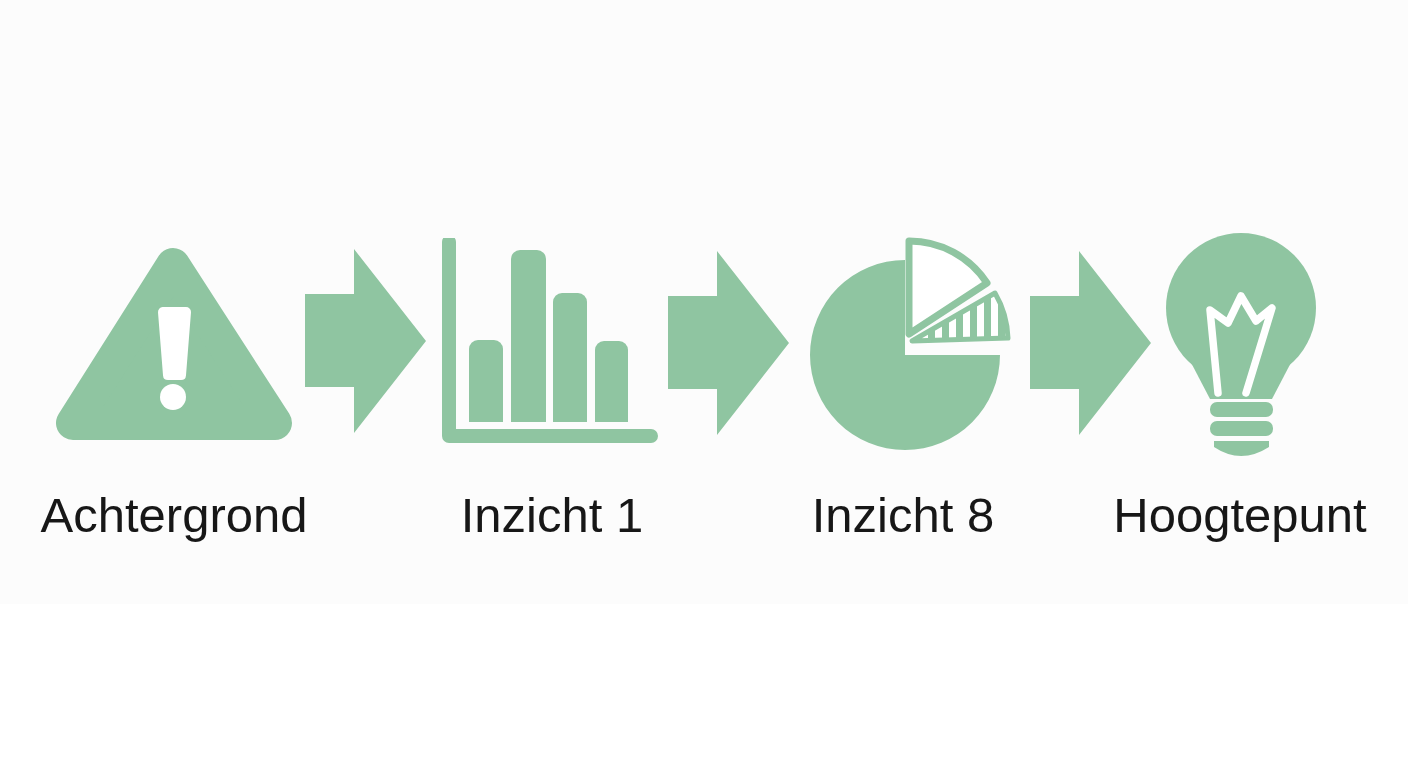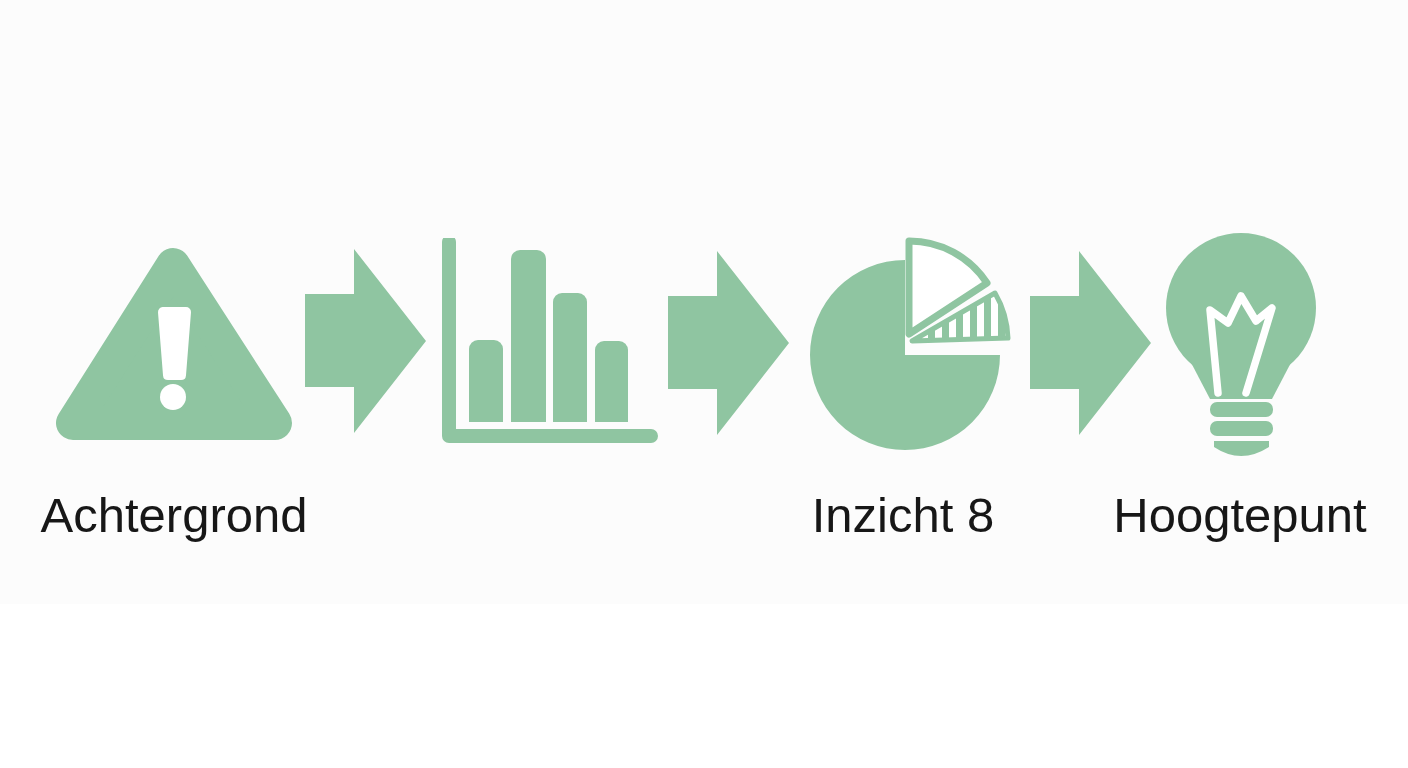--- a/index.html
+++ b/index.html
@@ -99,16 +99,17 @@
       <circle cx="77" cy="75" r="75" fill="var(--accent)"></circle>
       <polygon points="22,120 132,120 108,166 46,166" fill="var(--accent)"></polygon>
       <path d="M 54 160 L 46 77 L 64 90 L 77 63 L 92 88 L 108 75 L 82 160" fill="none" stroke="#ffffff" stroke-width="7.5" stroke-linecap="round" stroke-linejoin="round"></path>
       <rect x="46" y="169" width="63" height="15" rx="7" fill="var(--accent)"></rect>
       <rect x="46" y="188" width="63" height="15" rx="7" fill="var(--accent)"></rect>
       <path d="M 50 208 L 105 208 L 105 214 Q 77 232 50 214 Z" fill="var(--accent)"></path>
     </svg>
   </div>
 
   <div class="step-label" style="left:-26px;">Achtergrond</div>
+  <div class="step-label" style="left:352px;">Inzicht 1</div>
   <div class="step-label" style="left:703px;">Inzicht 8</div>
   <div class="step-label" style="left:1040px;">Hoogtepunt</div>
 
 </div>
 
 </body></html>

